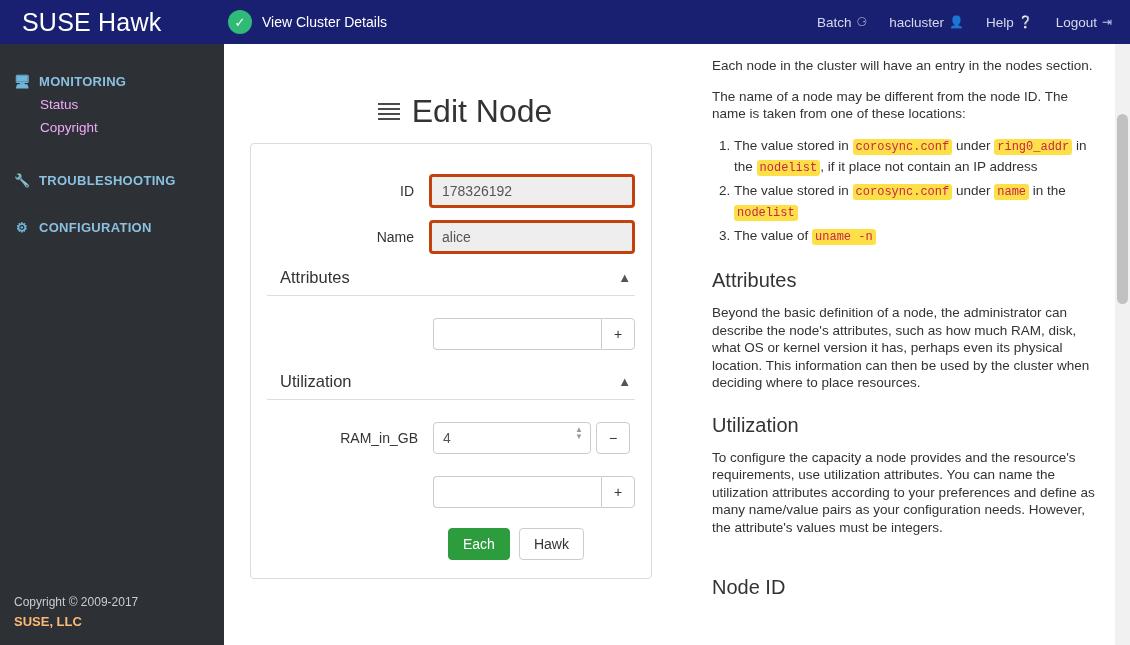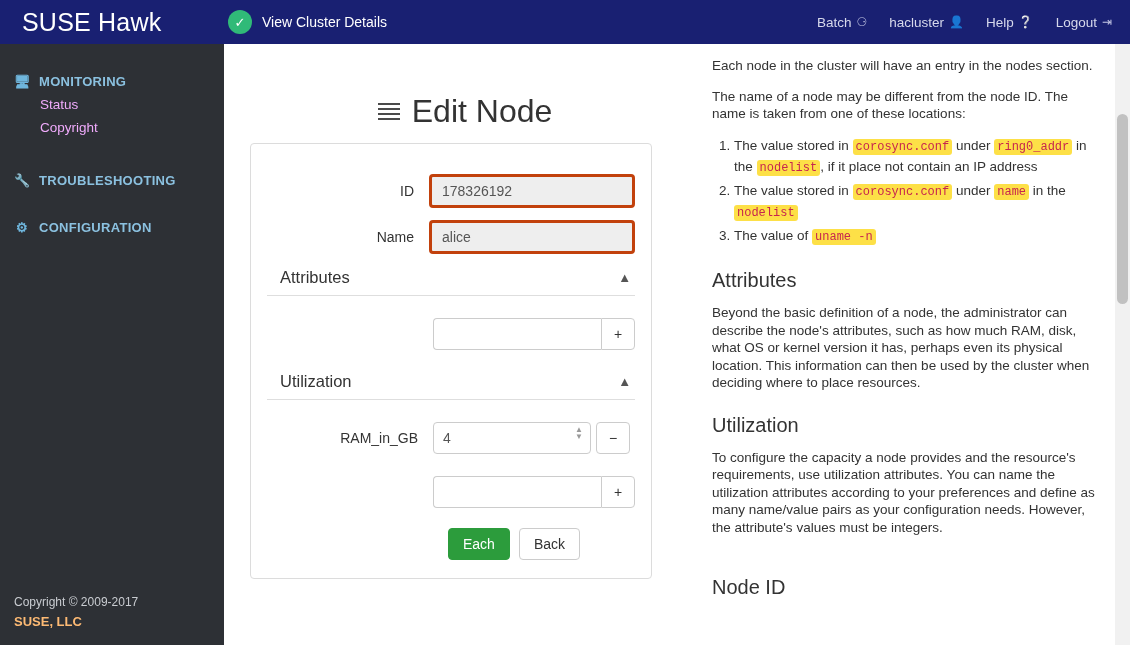--- a/index.html
+++ b/index.html
@@ -355,21 +355,21 @@
       <div class="attr-row">
         <div class="spacer"></div>
         <div class="input-group">
           <input class="ig-input" type="text" value="" style="">
           <button class="ig-btn">+</button>
         </div>
       </div>
 
       <div class="actions">
         <button class="btn btn-primary">Each</button>
-        <button class="btn btn-default">Back</button>
+        <button class="btn btn-default">Hawk</button>
       </div>
 
     </div>
   </div>
 
   <div class="helppane">
     <div class="help-clip">
       <h2>Node</h2>
       <p>Each node in the cluster will have an entry in the nodes section.</p>
       <p>The name of a node may be different from the node ID. The name is taken from one of these locations:</p>

